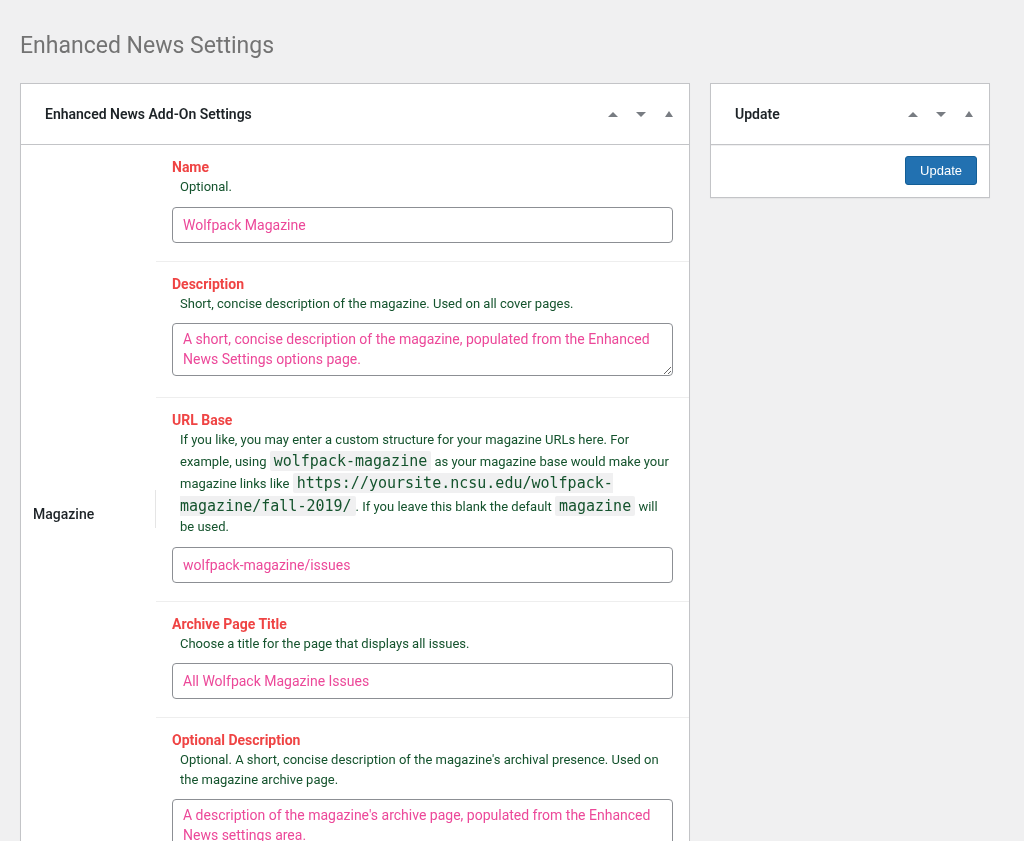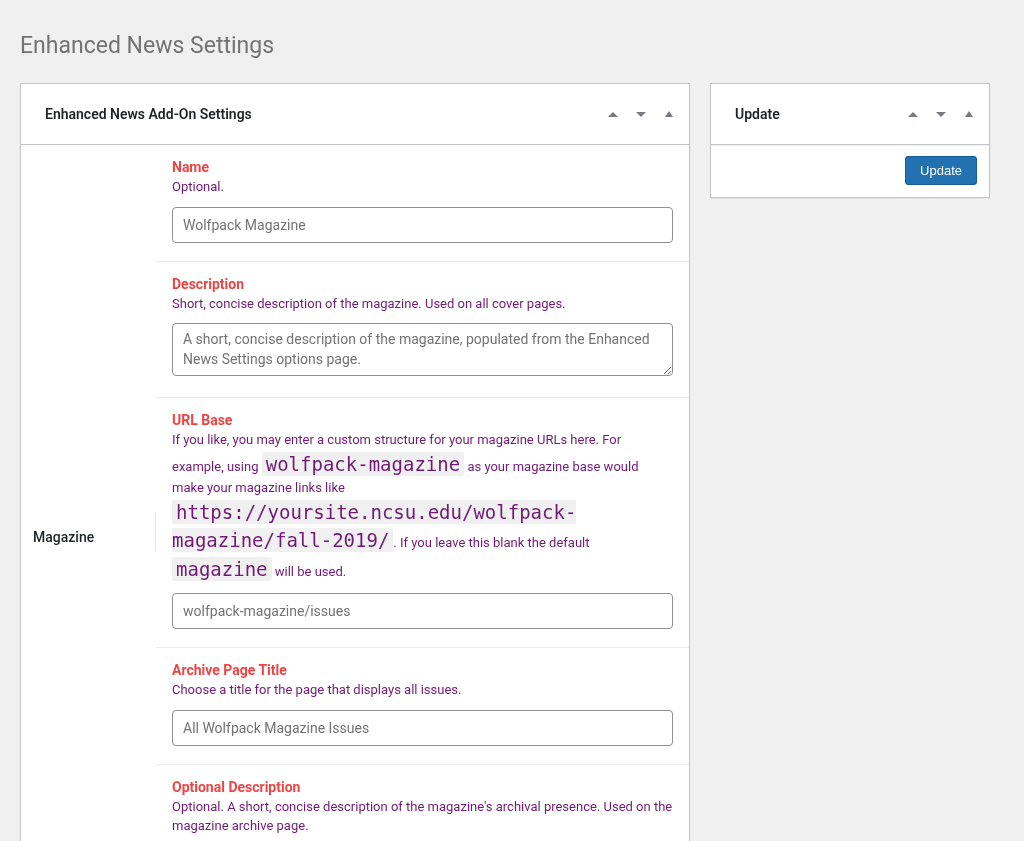--- a/index.html
+++ b/index.html
@@ -123,39 +123,39 @@
   .field-block:last-child { border-bottom: none; }
   .field-label {
     font-size: 14px;
     font-weight: 700;
     color: #ef4444;
     margin: 0 0 2px 0;
     display: block;
   }
   .field-help {
     font-size: 13px;
-    color: #701a75;
-    margin: 0 0 10px 0;
+    color: #14532d;
+    margin: 0 0 10px 8px;
     line-height: 1.5;
   }
   .field-help code {
     background: #f0f0f1;
     padding: 1px 4px;
     font-family: Menlo, Consolas, monaco, monospace;
-    font-size: 19px;
+    font-size: 15px;
     border-radius: 2px;
   }
   input[type=text], textarea {
     width: 100%;
     font-size: 14px;
     padding: 6px 10px;
     border: 1px solid #8c8f94;
     border-radius: 4px;
     background: #fff;
-    color: #737373;
+    color: #ec4899;
     font-family: inherit;
     line-height: 1.4;
   }
   input[type=text] { height: 36px; }
   textarea { resize: vertical; min-height: 48px; }
   .publish-inside {
     padding: 10px 12px 12px 12px;
     display: flex;
     justify-content: flex-end;
     border-top: 1px solid #f0f0f1;

